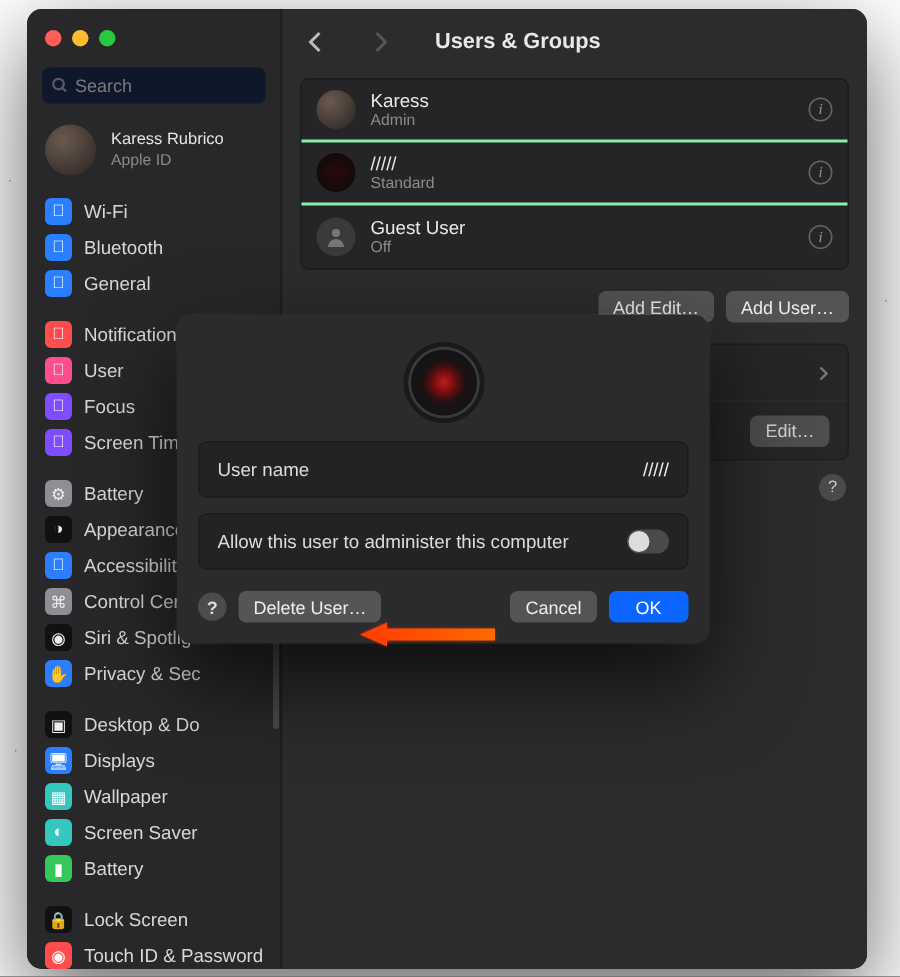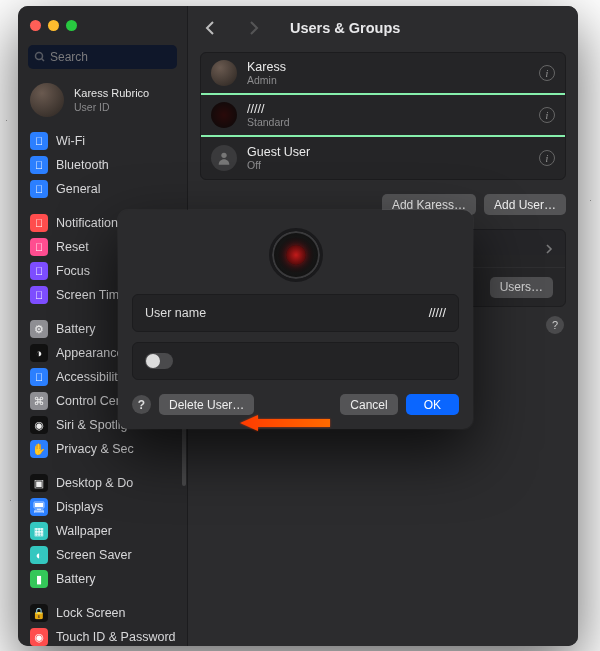--- a/index.html
+++ b/index.html
@@ -161,21 +161,21 @@
       <svg width="12" height="12" viewBox="0 0 24 24" fill="none" stroke="#888" stroke-width="3">
           <circle cx="10" cy="10" r="7"></circle>
           <line x1="20" y1="20" x2="15" y2="15"></line>
         </svg>
       <span>Search</span>
     </div>
     <div class="profile">
       <div class="avatar"></div>
       <div>
         <div class="nm">Karess Rubrico</div>
-        <div class="sub">User ID</div>
+        <div class="sub">Apple ID</div>
       </div>
     </div>
     <div class="side-list" id="side-list">
         <div class="side-item">
           <div class="side-icon" style="background: rgb(43, 127, 255); color: rgb(255, 255, 255);">􀙇</div>
           <span>Wi-Fi</span>
         </div>
         <div class="side-item">
           <div class="side-icon" style="background: rgb(43, 127, 255); color: rgb(255, 255, 255);">􀒪</div>
           <span>Bluetooth</span>
@@ -184,21 +184,21 @@
           <div class="side-icon" style="background: rgb(43, 127, 255); color: rgb(255, 255, 255);">􀤆</div>
           <span>General</span>
         </div>
         <div class="side-group-gap"></div>
         <div class="side-item">
           <div class="side-icon" style="background: rgb(255, 77, 77); color: rgb(255, 255, 255);">􀋚</div>
           <span>Notifications</span>
         </div>
         <div class="side-item">
           <div class="side-icon" style="background: rgb(255, 77, 144); color: rgb(255, 255, 255);">􀊠</div>
-          <span>Reset</span>
+          <span>User</span>
         </div>
         <div class="side-item">
           <div class="side-icon" style="background: rgb(125, 77, 255); color: rgb(255, 255, 255);">􀆹</div>
           <span>Focus</span>
         </div>
         <div class="side-item">
           <div class="side-icon" style="background: rgb(125, 77, 255); color: rgb(255, 255, 255);">􀐱</div>
           <span>Screen Time</span>
         </div>
         <div class="side-group-gap"></div>
@@ -301,35 +301,35 @@
           </div>
           <div>
             <div class="unm">Guest User</div>
             <div class="urole">Off</div>
           </div>
           <div class="info-i">i</div>
         </div>
       </div>
 
     <div class="btn-row">
-      <button class="mac-btn">Add Karess…</button>
+      <button class="mac-btn">Add Edit…</button>
       <button class="mac-btn">Add User…</button>
     </div>
 
     <div class="detail-box" style="opacity:.85">
       <div class="detail-row">
         <span class="peek fade-right"></span>
         <span class="detail-val">Off</span>
         <svg width="8" height="10" viewBox="0 0 8 10" style="margin-left:6px">
             <path d="M2 1 L6 5 L2 9" fill="none" stroke="#888" stroke-width="1.6"></path>
           </svg>
       </div>
       <div class="detail-row">
         <span></span>
-        <button class="mac-btn">Users…</button>
+        <button class="mac-btn">Edit…</button>
       </div>
     </div>
 
     <div style="position:absolute;right:14px;top:310px" class="help-badge">
       <span>?</span>
     </div>
   </main>
 </div>
 
 <div class="modal">
@@ -337,20 +337,21 @@
     <div class="modal-avatar"></div>
   </div>
   <div class="modal-box">
     <div class="modal-row">
       <span>User name</span>
       <span style="color:#eee">/////</span>
     </div>
   </div>
   <div class="modal-box" style="margin-top:10px">
     <div class="modal-row">
+      <span>Allow this user to administer this computer</span>
       <div class="toggle">
           <div class="knob"></div>
         </div>
     </div>
   </div>
   <div class="modal-footer">
     <div class="help-round">
       <span>?</span>
     </div>
     <button class="mac-btn btn-delete">Delete User…</button>

